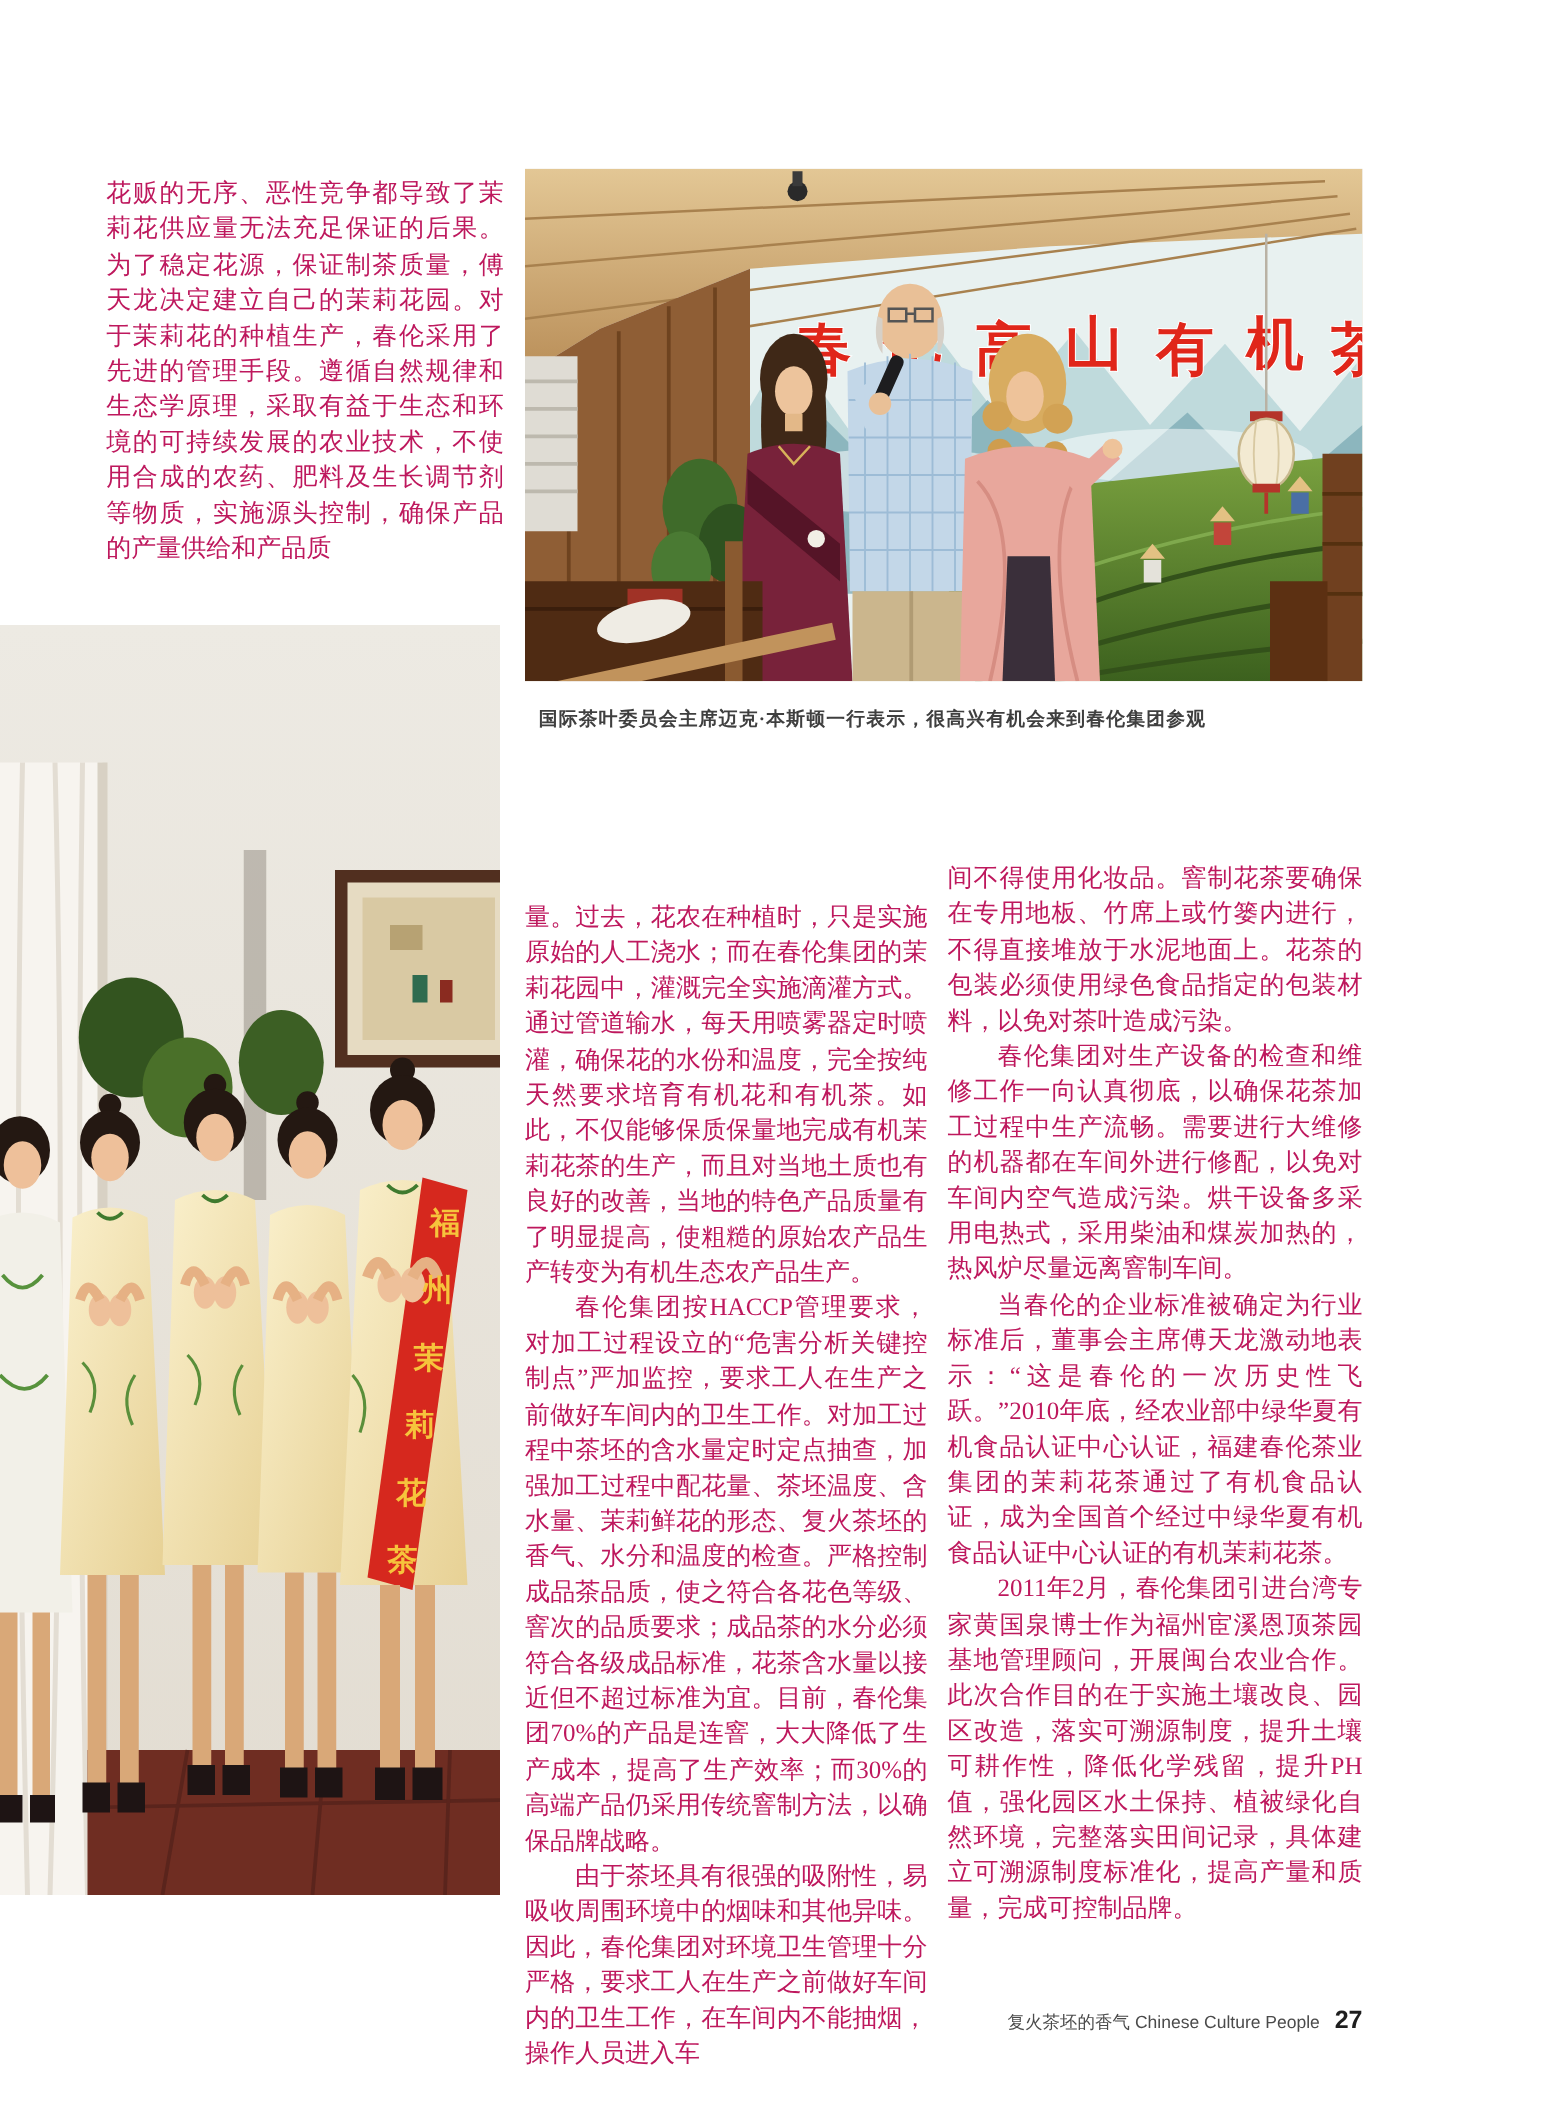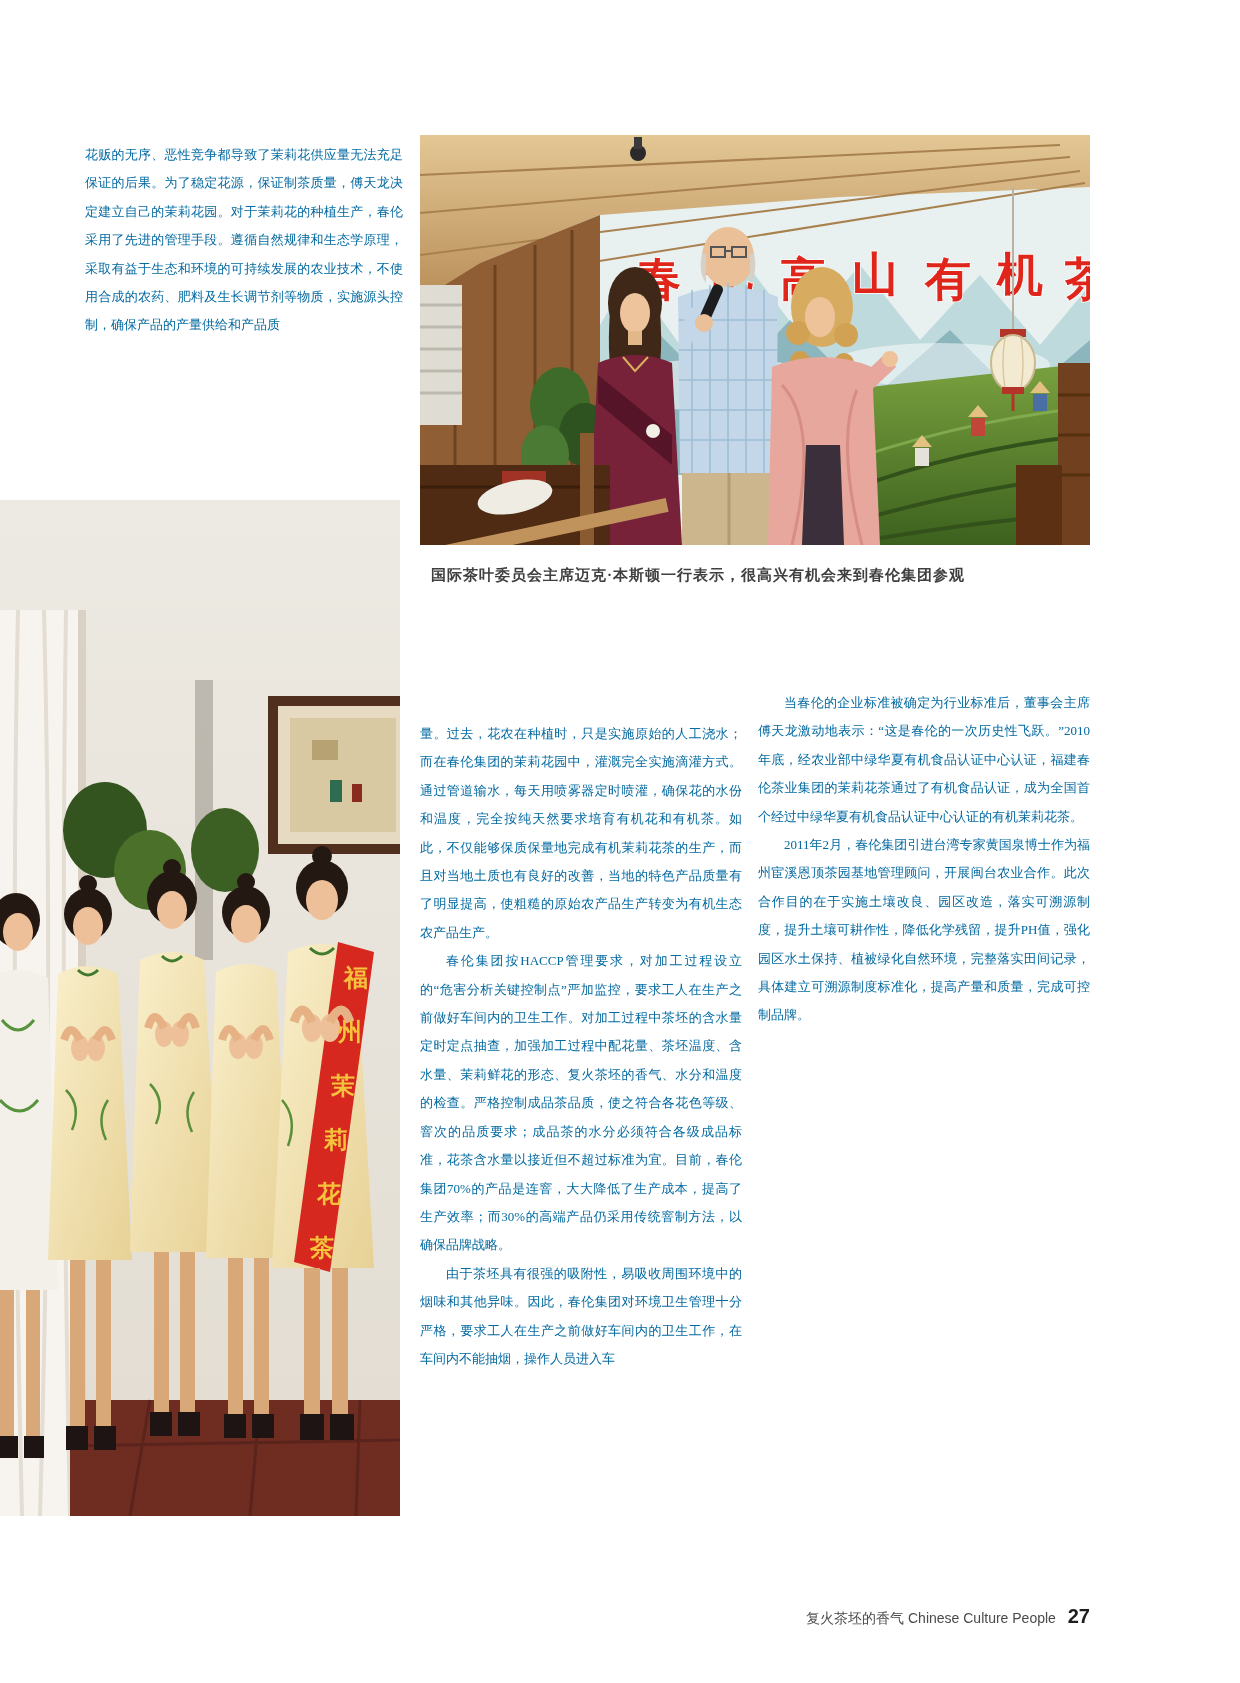--- a/index.html
+++ b/index.html
@@ -1,20 +1,20 @@
 <!DOCTYPE html>
 <html><head>
 <meta charset="utf-8">
 <style>
   html,body { margin:0; padding:0; background:#ffffff; }
   .page {
     position:relative; width:1240px; height:1683px; background:#ffffff;
     font-family:"Liberation Serif","DejaVu Serif",serif; overflow:hidden;
   }
-  .bodytext { font-size:13px; line-height:28.4px; color:#0369a1; text-align:justify; }
+  .bodytext { font-size:20px; line-height:28.4px; color:#be185d; text-align:justify; }
   .col p { margin:0; }
   .col p.indent { text-indent:2em; }
   .intro { position:absolute; left:85px; top:141px; width:318px; }
   .photo-top {
     position:absolute; left:420px; top:135px; width:670px; height:410px;
     overflow:hidden; background:#e8e2d8;
   }
   .photo-top svg, .photo-left svg { display:block; }
   .photo-caption {
     position:absolute; left:420px; top:566px; width:670px;
@@ -342,20 +342,22 @@
     </svg>
   </div>
 
   <div class="col col-middle bodytext">
     <p>量。过去，花农在种植时，只是实施原始的人工浇水；而在春伦集团的茉莉花园中，灌溉完全实施滴灌方式。通过管道输水，每天用喷雾器定时喷灌，确保花的水份和温度，完全按纯天然要求培育有机花和有机茶。如此，不仅能够保质保量地完成有机茉莉花茶的生产，而且对当地土质也有良好的改善，当地的特色产品质量有了明显提高，使粗糙的原始农产品生产转变为有机生态农产品生产。</p>
     <p class="indent">春伦集团按HACCP管理要求，对加工过程设立的“危害分析关键控制点”严加监控，要求工人在生产之前做好车间内的卫生工作。对加工过程中茶坯的含水量定时定点抽查，加强加工过程中配花量、茶坯温度、含水量、茉莉鲜花的形态、复火茶坯的香气、水分和温度的检查。严格控制成品茶品质，使之符合各花色等级、窨次的品质要求；成品茶的水分必须符合各级成品标准，花茶含水量以接近但不超过标准为宜。目前，春伦集团70%的产品是连窨，大大降低了生产成本，提高了生产效率；而30%的高端产品仍采用传统窨制方法，以确保品牌战略。</p>
     <p class="indent">由于茶坯具有很强的吸附性，易吸收周围环境中的烟味和其他异味。因此，春伦集团对环境卫生管理十分严格，要求工人在生产之前做好车间内的卫生工作，在车间内不能抽烟，操作人员进入车</p>
   </div>
 
   <div class="col col-right bodytext">
+    <p>间不得使用化妆品。窨制花茶要确保在专用地板、竹席上或竹篓内进行，不得直接堆放于水泥地面上。花茶的包装必须使用绿色食品指定的包装材料，以免对茶叶造成污染。</p>
+    <p class="indent">春伦集团对生产设备的检查和维修工作一向认真彻底，以确保花茶加工过程中生产流畅。需要进行大维修的机器都在车间外进行修配，以免对车间内空气造成污染。烘干设备多采用电热式，采用柴油和煤炭加热的，热风炉尽量远离窨制车间。</p>
     <p class="indent">当春伦的企业标准被确定为行业标准后，董事会主席傅天龙激动地表示：“这是春伦的一次历史性飞跃。”2010年底，经农业部中绿华夏有机食品认证中心认证，福建春伦茶业集团的茉莉花茶通过了有机食品认证，成为全国首个经过中绿华夏有机食品认证中心认证的有机茉莉花茶。</p>
     <p class="indent">2011年2月，春伦集团引进台湾专家黄国泉博士作为福州宦溪恩顶茶园基地管理顾问，开展闽台农业合作。此次合作目的在于实施土壤改良、园区改造，落实可溯源制度，提升土壤可耕作性，降低化学残留，提升PH值，强化园区水土保持、植被绿化自然环境，完整落实田间记录，具体建立可溯源制度标准化，提高产量和质量，完成可控制品牌。</p>
   </div>
 
   <div class="footer">
     <span>复火茶坯的香气</span>
     <span>Chinese Culture People</span>
     <span class="pagenum">27</span>
   </div>
 

